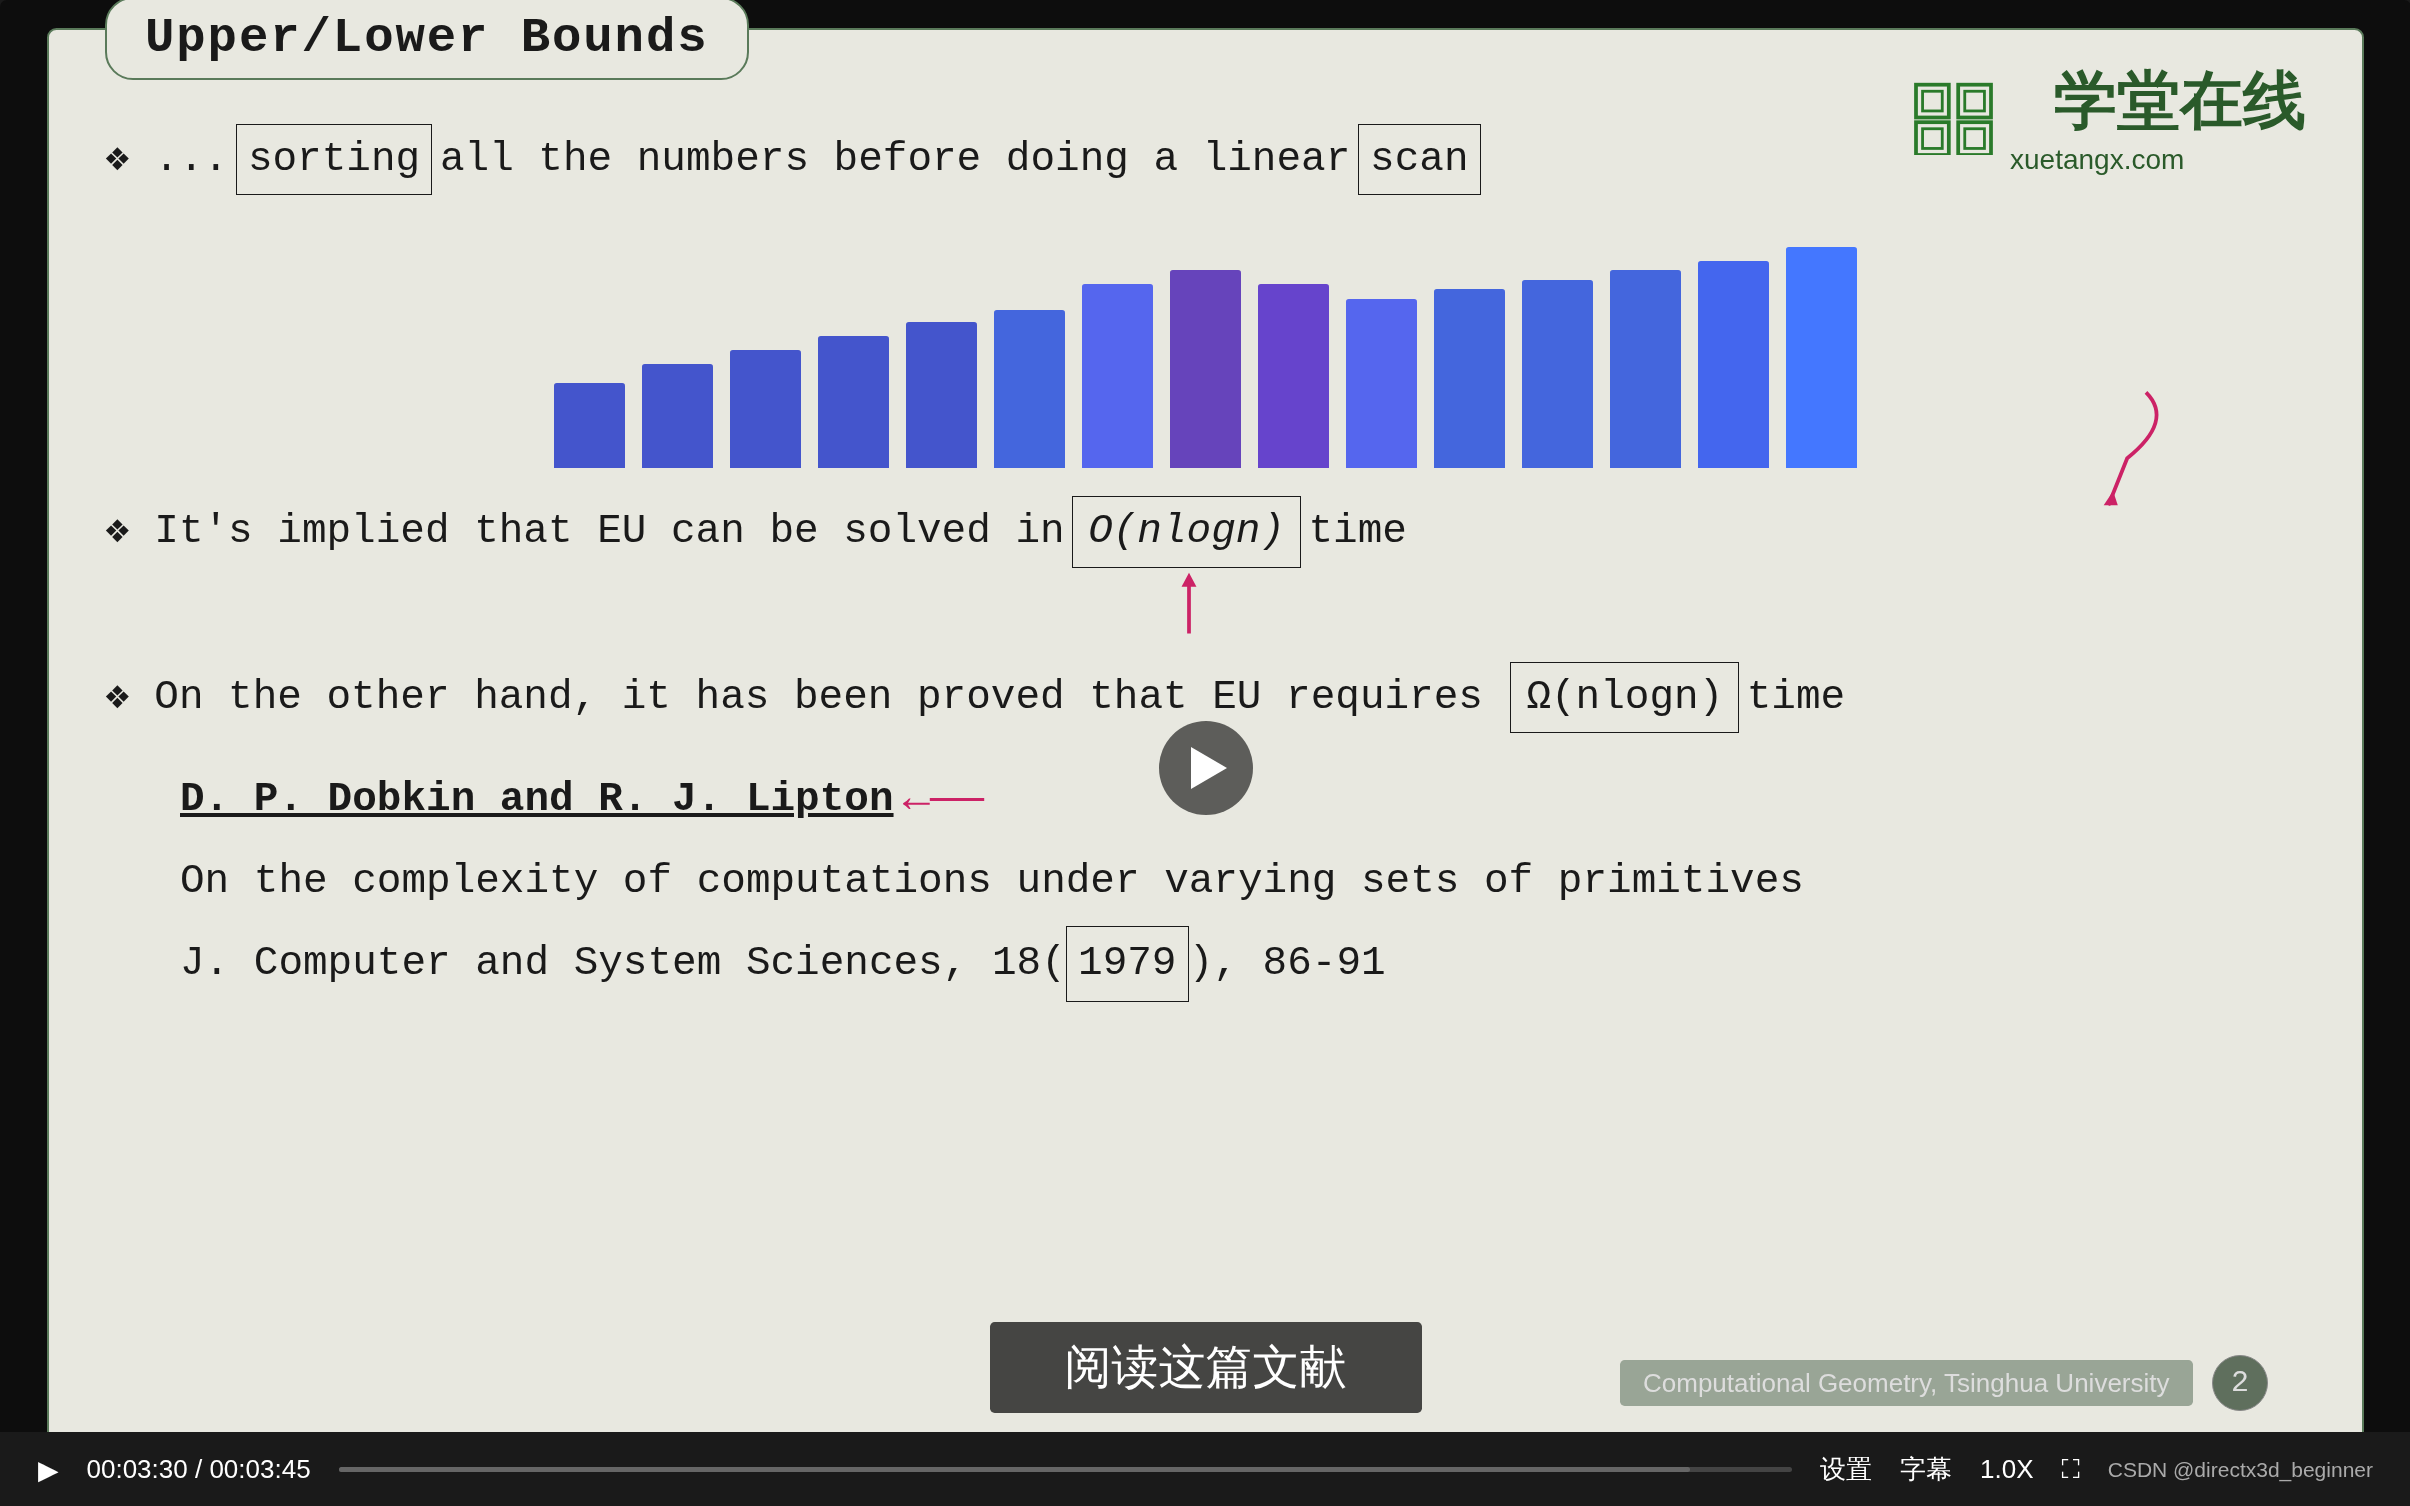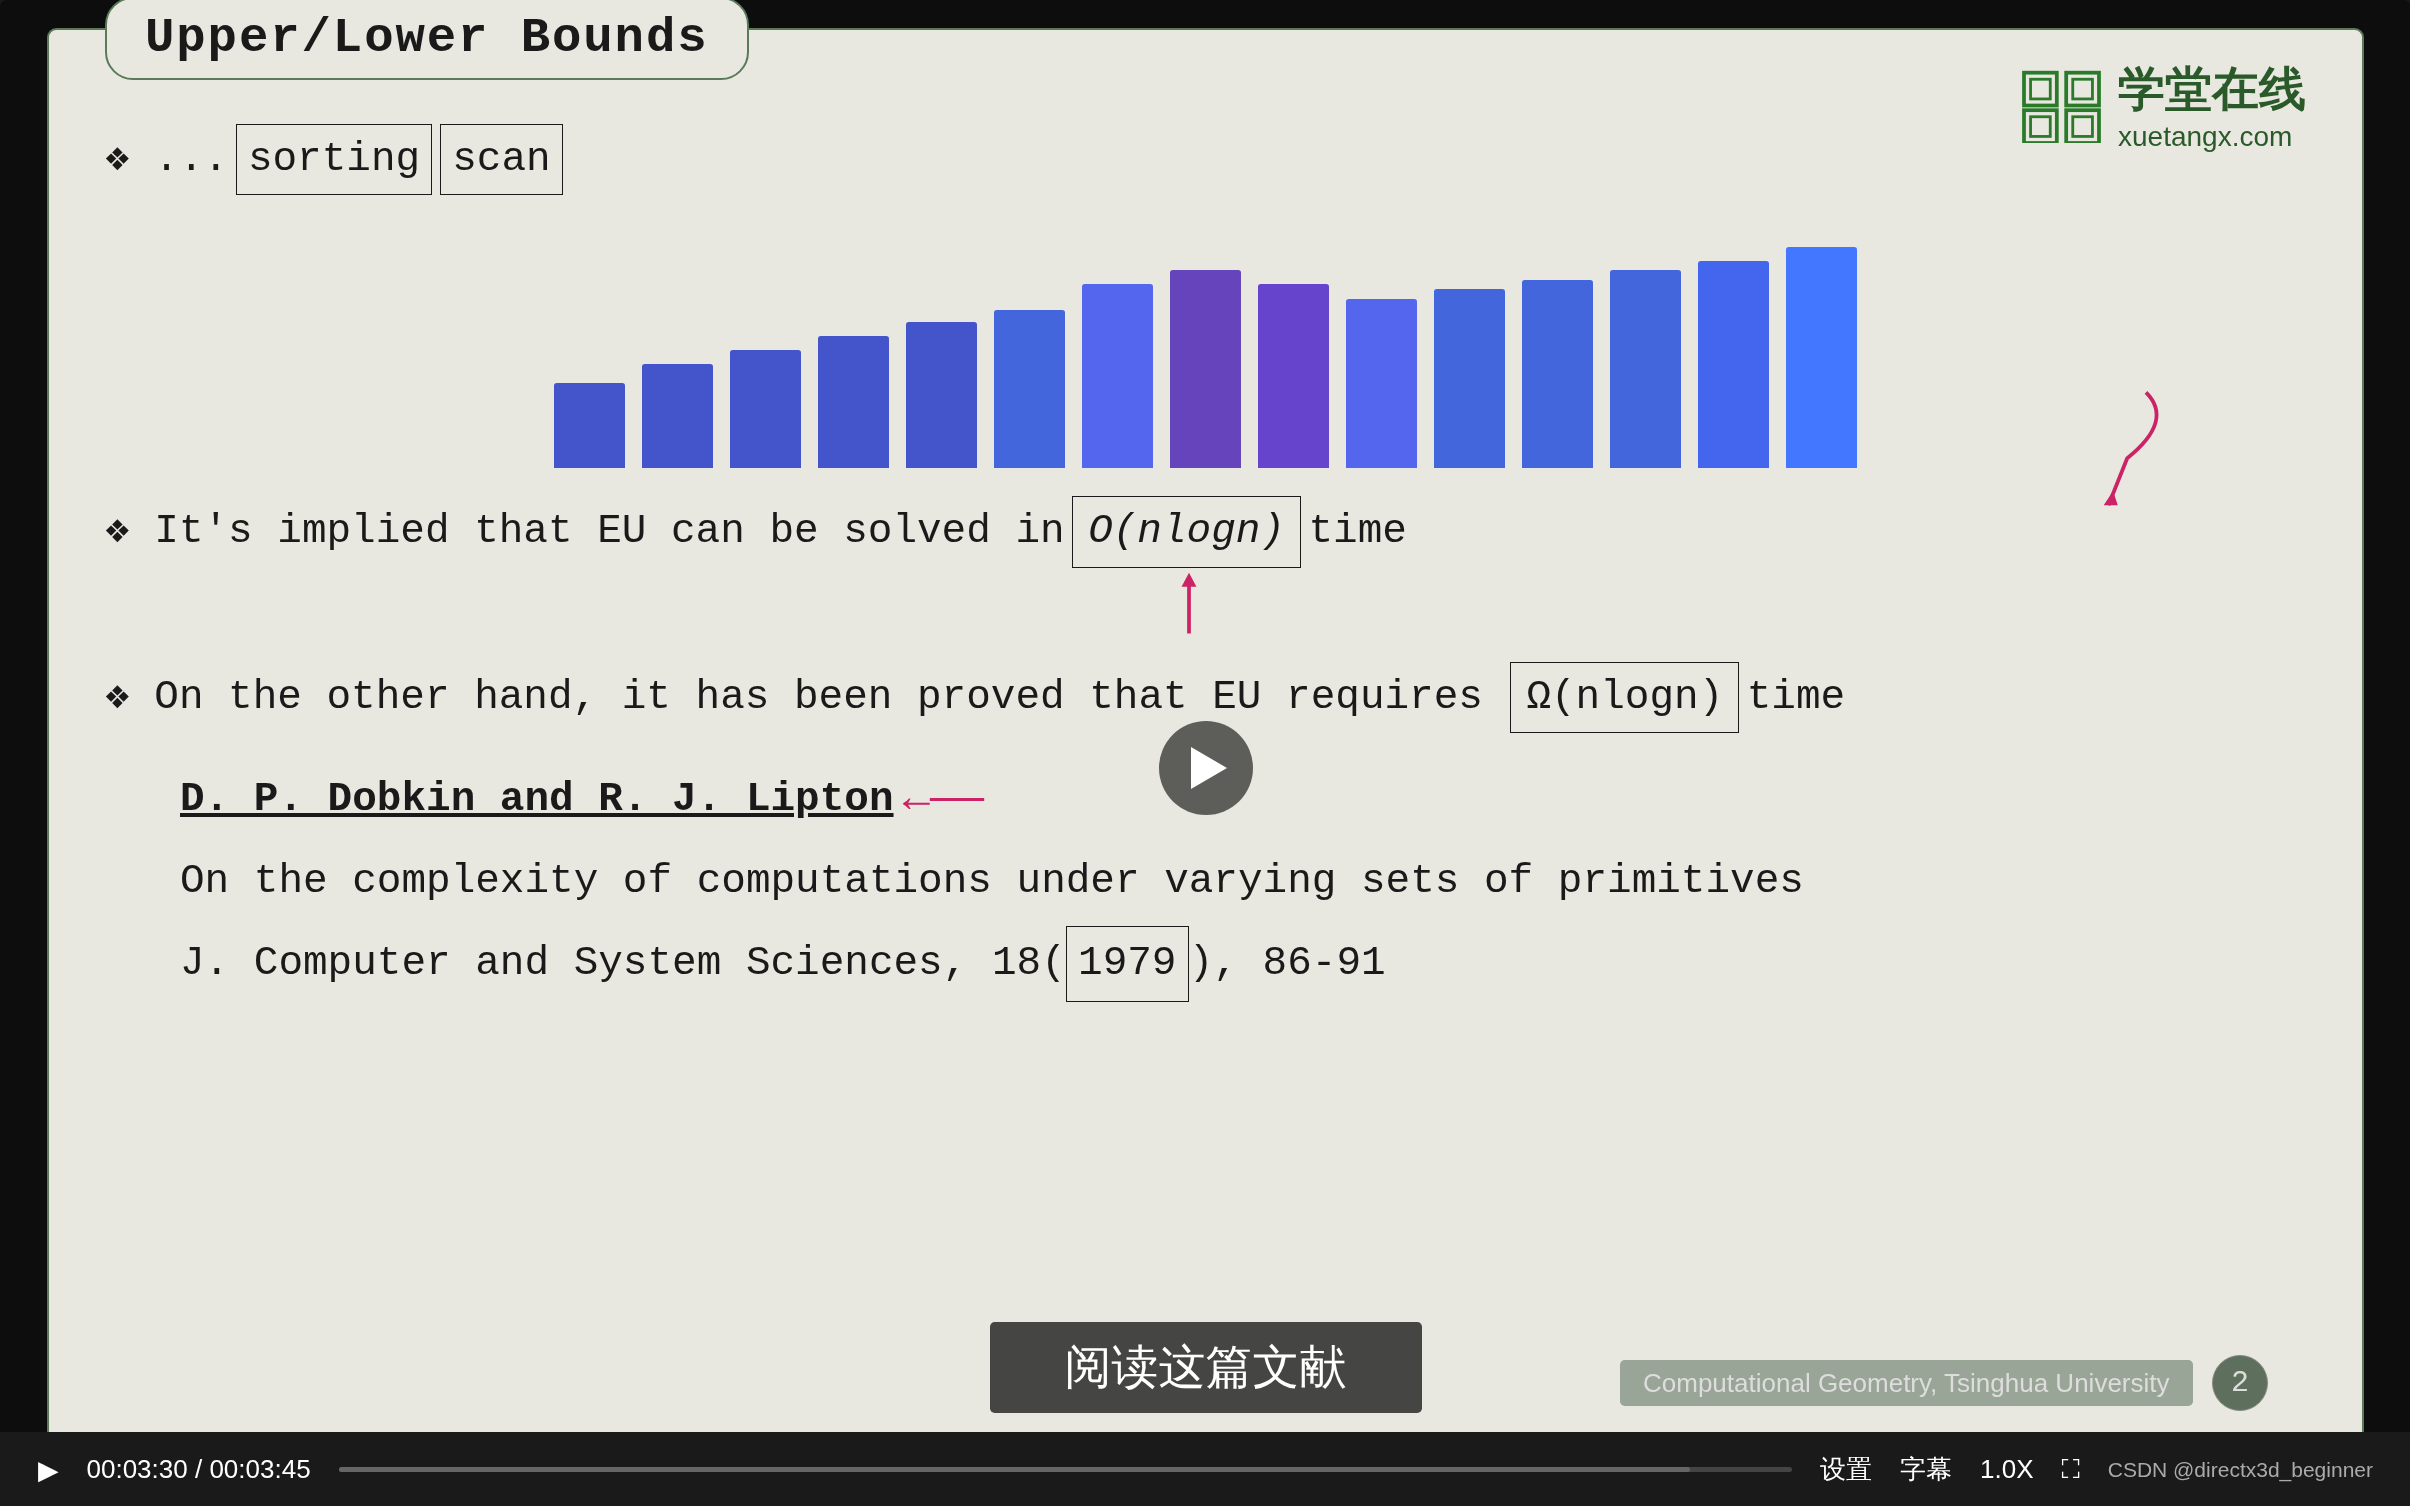--- a/index.html
+++ b/index.html
@@ -67,24 +67,25 @@
     .watermark-logo {
       width: 85px;
       height: 75px;
     }
     .watermark-text {
       display: flex;
       flex-direction: column;
       color: #2a5a2a;
     }
     .watermark-cn {
-      font-size: 47px;
+      font-size: 63px;
       font-weight: bold;
       font-family: sans-serif;
       color: #2a5a2a;
+      margin-left: 44px;
     }
     .watermark-en {
       font-size: 28px;
       color: #2a5a2a;
       font-family: sans-serif;
     }
 
     
     .slide-content {
       margin-top: 56px;
@@ -331,20 +332,21 @@
         <span class="watermark-cn">学堂在线</span>
         <span class="watermark-en">xuetangx.com</span>
       </div>
     </div>
 
     <div class="slide-content">
 
       <div class="bullet-line">
         <span>❖ ...</span>
         <span class="boxed">sorting</span>
+        <span>all the numbers before doing a linear</span>
         <span class="boxed">scan</span>
       </div>
 
       <div class="bar-chart-area" id="bar-chart-container">
 
       <div class="bar" style="height: 85px; background: rgb(68, 85, 204); width: 71px;"></div>
           <div class="bar" style="height: 104px; background: rgb(68, 85, 204); width: 71px;"></div>
           <div class="bar" style="height: 118px; background: rgb(68, 85, 204); width: 71px;"></div>
           <div class="bar" style="height: 132px; background: rgb(68, 85, 204); width: 71px;"></div>
           <div class="bar" style="height: 146px; background: rgb(68, 85, 204); width: 71px;"></div>

